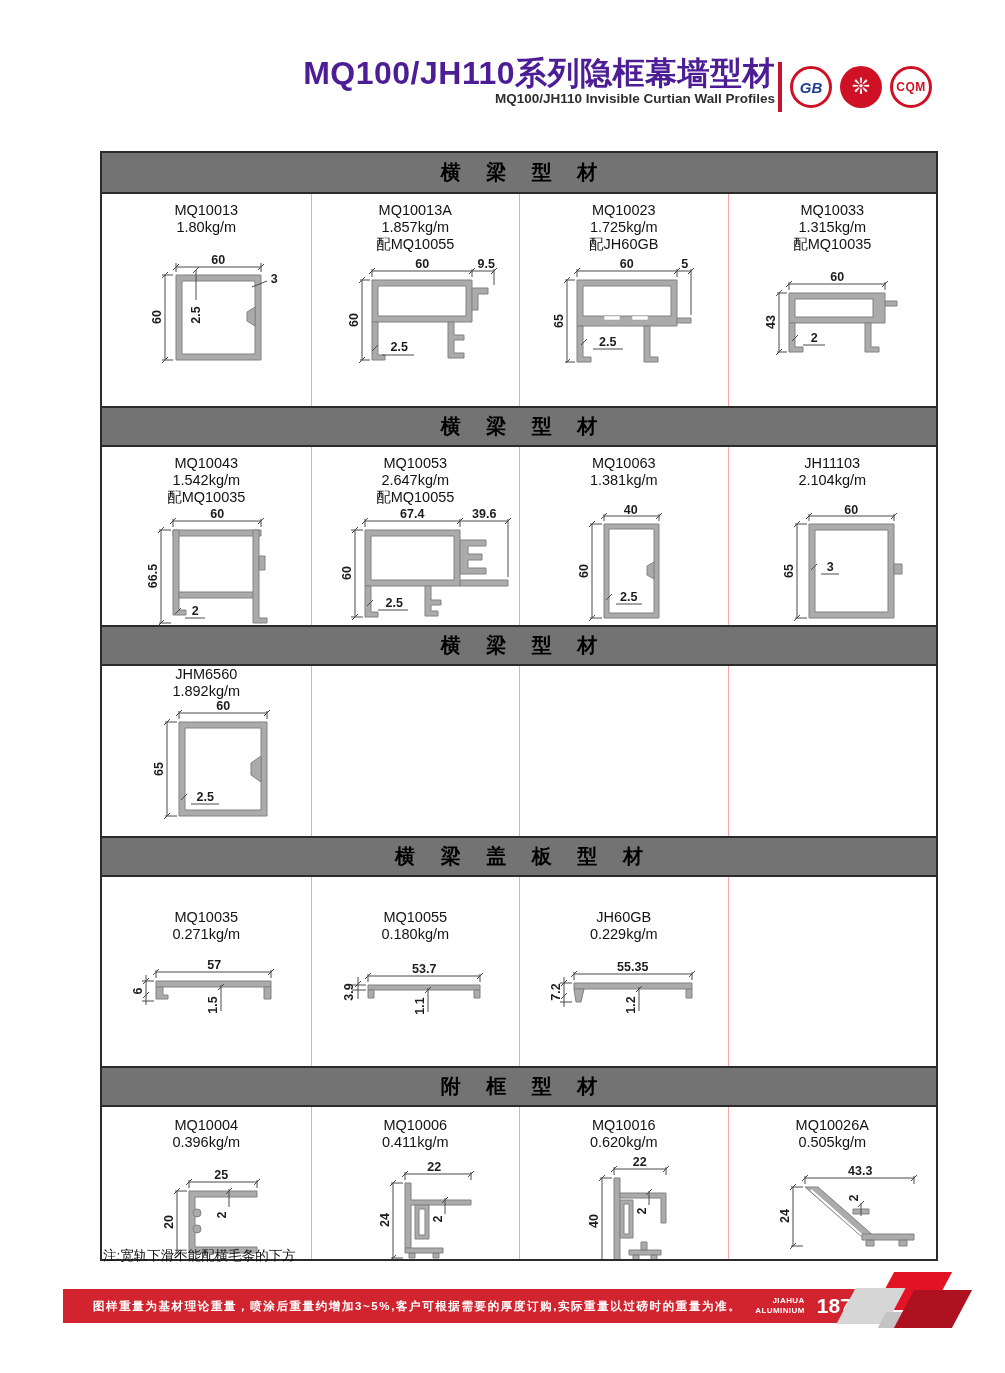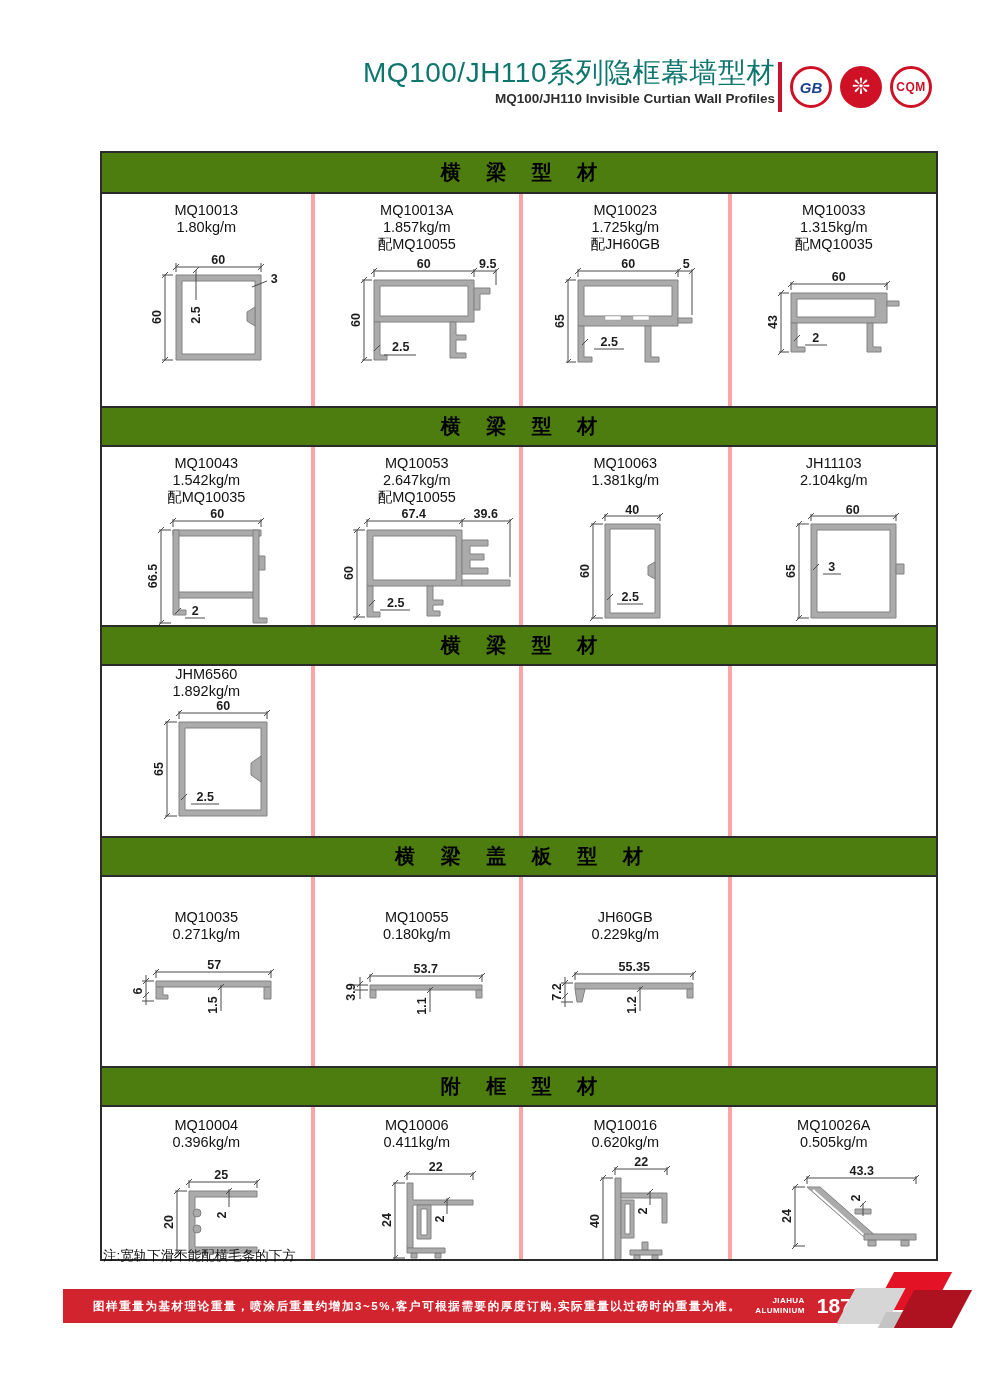--- a/index.html
+++ b/index.html
@@ -1,38 +1,38 @@
 <!DOCTYPE html>
 <html><head>
 <meta charset="utf-8">
 <style>
   html,body{margin:0;padding:0;background:#fff;}
   body{width:1005px;height:1373px;position:relative;overflow:hidden;
        font-family:"Liberation Sans","DejaVu Sans",sans-serif;color:#111;}
   
   .hdr{position:absolute;top:58px;left:0;width:1005px;height:60px;}
   .hdr-text{position:absolute;right:230px;top:0;text-align:right;}
-  .hdr-title{font-size:28px;font-weight:normal;color:#0f766e;letter-spacing:.5px;line-height:30px;}
+  .hdr-title{font-size:32px;font-weight:bold;color:#4c1d95;letter-spacing:.5px;line-height:30px;}
   .hdr-sub{font-size:13.5px;font-weight:bold;color:#2e2e2e;margin-top:3px;}
   .hdr-bar{position:absolute;left:778px;top:4px;width:4px;height:50px;background:#c81230;}
   .logo{position:absolute;top:8px;width:42px;height:42px;border-radius:50%;
         display:flex;align-items:center;justify-content:center;box-sizing:border-box;}
   .logo1{left:790px;border:3px solid #cf1125;color:#1b3f8f;font-style:italic;font-weight:bold;font-size:15px;}
   .logo2{left:840px;background:#cf1125;color:#fff;font-size:22px;}
   .logo3{left:890px;border:3px solid #cf1125;color:#cf1125;font-weight:bold;font-size:12px;letter-spacing:.5px;}
   
   .tbl{position:absolute;left:100px;top:151px;width:838px;border:2px solid #2b2b2b;box-sizing:border-box;background:#fff;}
-  .band{height:41px;box-sizing:border-box;background:#4d7c0f;border-bottom:2px solid #2b2b2b;
+  .band{height:41px;box-sizing:border-box;background:#737373;border-bottom:2px solid #2b2b2b;
         display:flex;align-items:center;justify-content:center;font-size:20px;font-weight:bold;
         letter-spacing:10px;padding-left:10px;color:#000;}
   .row + .band{border-top:2px solid #2b2b2b;}
   .row{display:grid;grid-template-columns:repeat(4,1fr);}
   .r1{height:212px}.r2{height:178px}.r3{height:170px}.r4{height:189px}.r5{height:152px}
   .cell{box-sizing:border-box;overflow:hidden;text-align:center;display:flex;flex-direction:column;align-items:center;}
-  .cell + .cell{border-left:4px solid #fca5a5;}
+  .cell + .cell{border-left:1px solid #fca5a5;}
   .row.r1 .cell,.row.r2 .cell{padding-top:8px;}
   .row.r3 .cell{}
   .row.r4 .cell{padding-top:32px;}
   .row.r5 .cell{padding-top:10px;}
   .pname,.pw,.pc{font-size:14.5px;line-height:17px;color:#121212;}
   .pc{min-height:17px;}
   .drawing{position:relative;margin-top:2px;width:210px;font-weight:bold;}
   .dh1{height:108px}.dh2{height:118px}.dh3{height:120px}.dh4{height:80px}.dh5{height:120px}
   .drawing svg{position:absolute;left:0;top:0;}
   .p{fill:#ababab;stroke:#828282;stroke-width:1;fill-rule:evenodd;}

